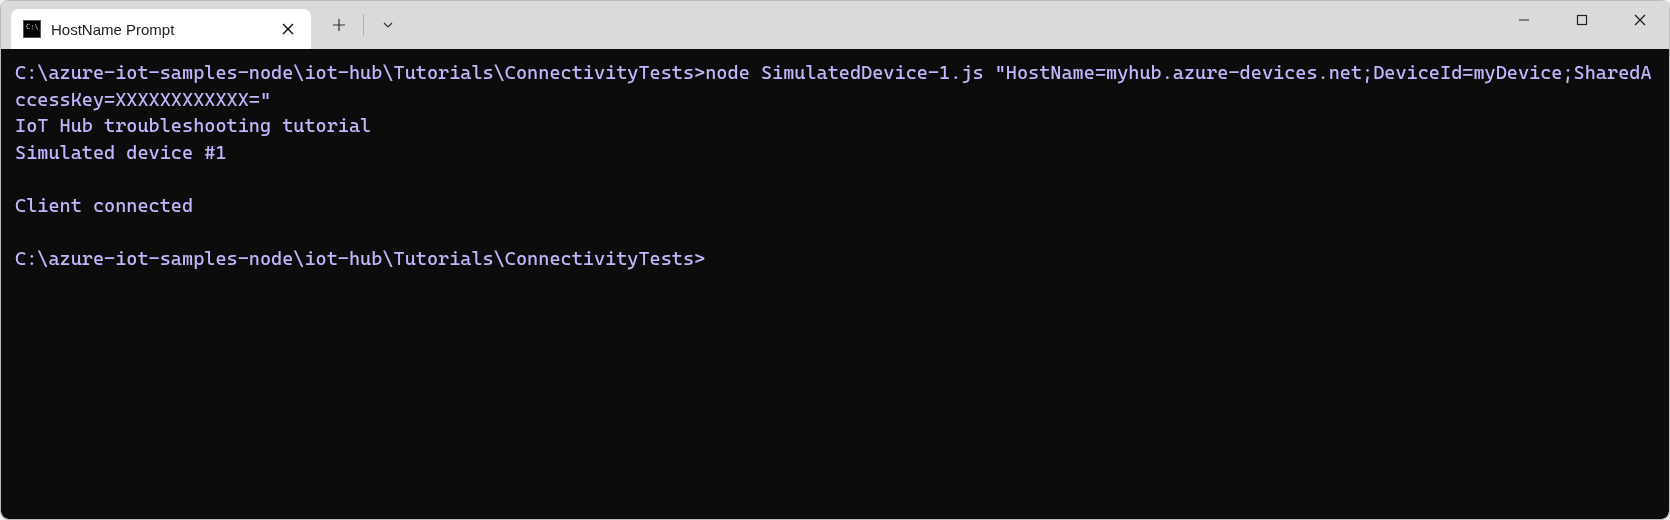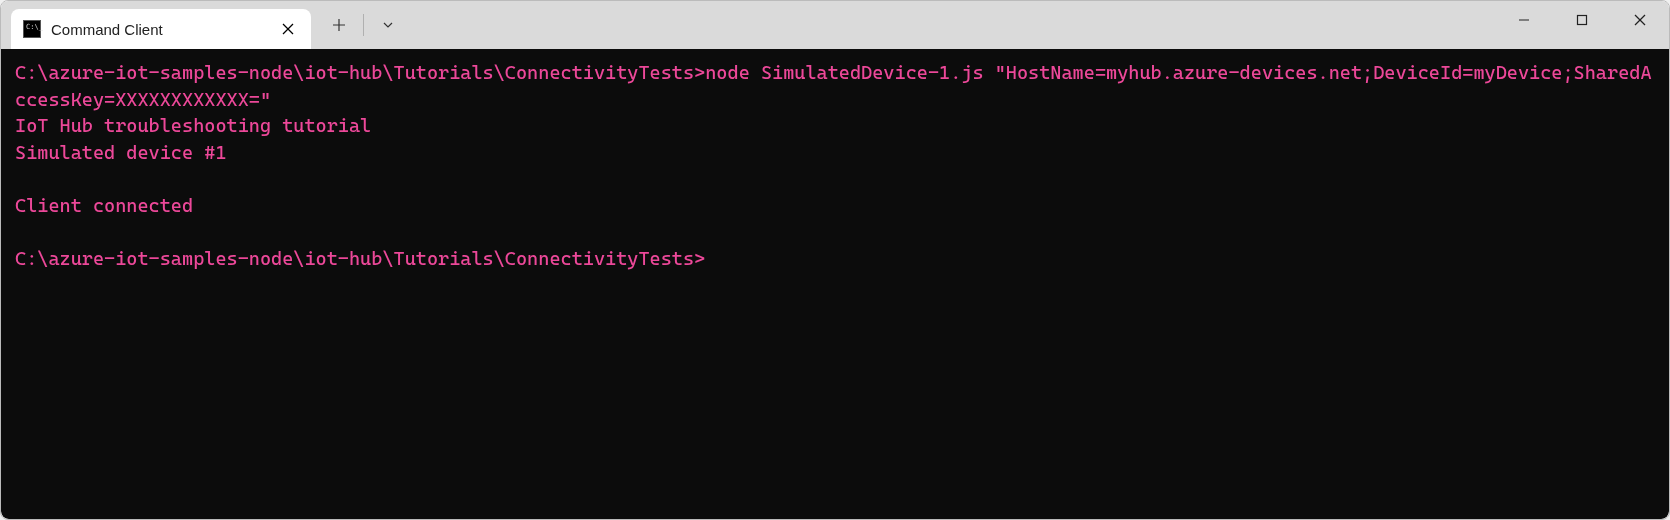--- a/index.html
+++ b/index.html
@@ -130,21 +130,21 @@
       cursor: pointer;
       color: #222;
     }
     .win-ctrl svg {
       width: 12px;
       height: 12px;
     }
     .terminal {
       flex: 1;
       background: #0c0c0c;
-      color: #ec4899;
+      color: #c4b5fd;
       font-family: "Cascadia Mono", "Consolas", monospace;
       font-size: 19px;
       line-height: 1.4;
       padding: 10px 14px;
       white-space: pre-wrap;
       word-break: break-all;
       overflow: hidden;
       border-bottom-left-radius: 8px;
       border-bottom-right-radius: 8px;
     }
@@ -156,21 +156,21 @@
     }
   </style>
 </head>
 <body>
 
 <div class="window">
   <div class="titlebar">
     <div class="tab-strip">
       <div class="tab">
         <span class="tab-icon"></span>
-        <span class="tab-title">Command Client</span>
+        <span class="tab-title">HostName Prompt</span>
         <span class="tab-close">
           <svg viewBox="0 0 12 12">
             <line x1="1" y1="1" x2="11" y2="11" stroke="currentColor" stroke-width="1.2"></line>
             <line x1="11" y1="1" x2="1" y2="11" stroke="currentColor" stroke-width="1.2"></line>
           </svg>
         </span>
       </div>
       <div class="titlebar-actions">
         <div class="titlebar-btn">
           <svg viewBox="0 0 14 14">

